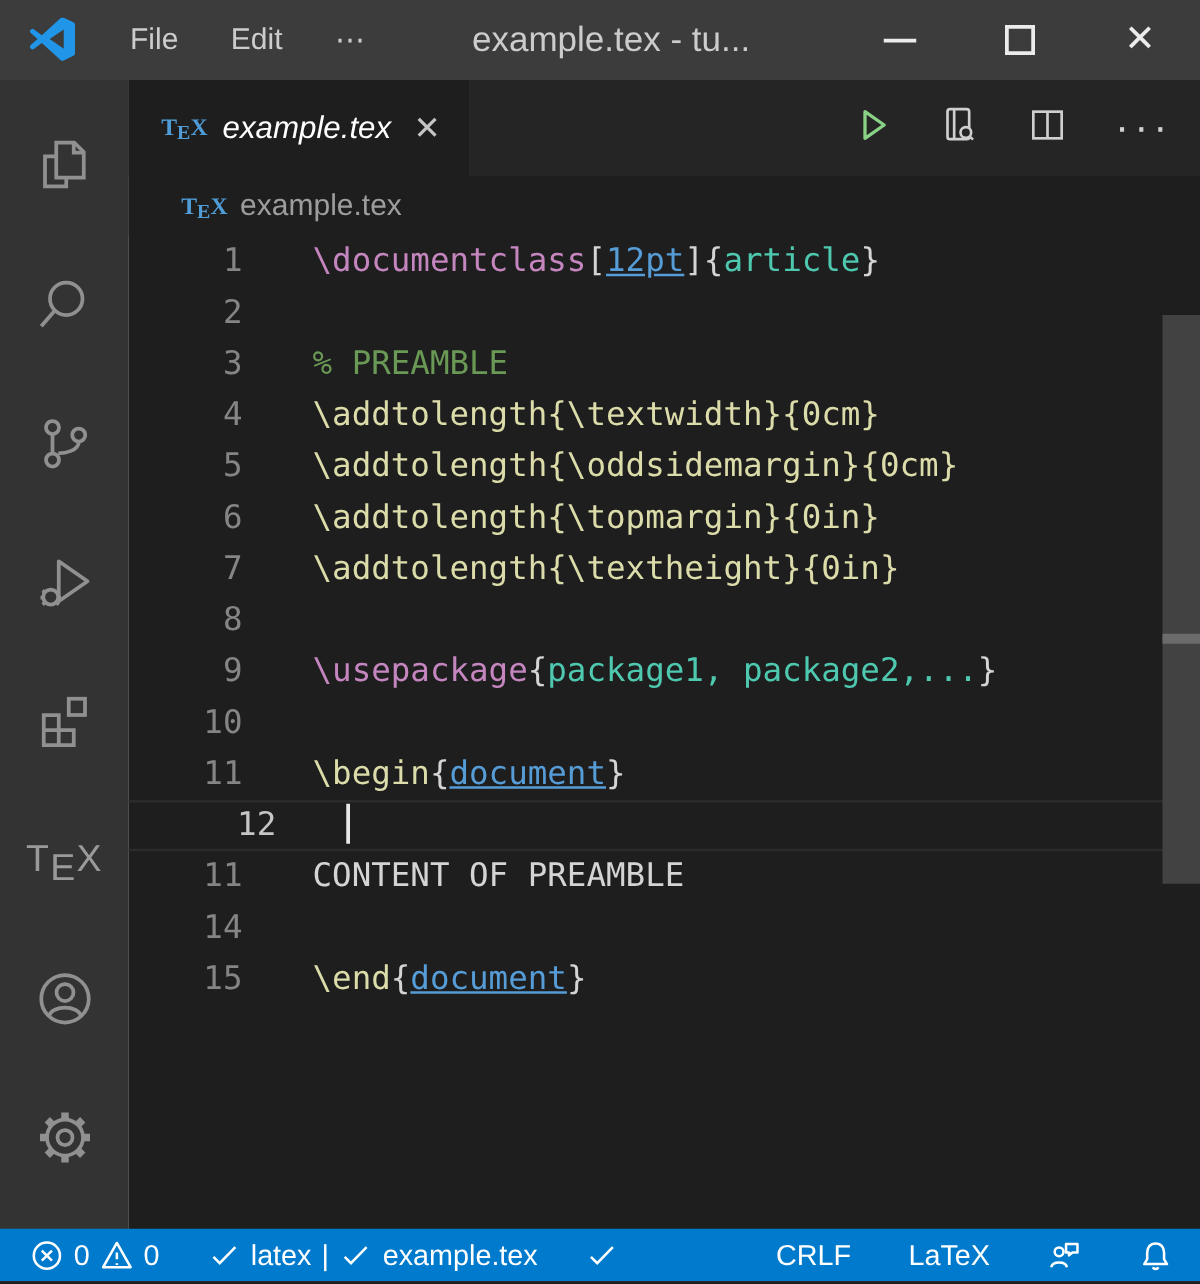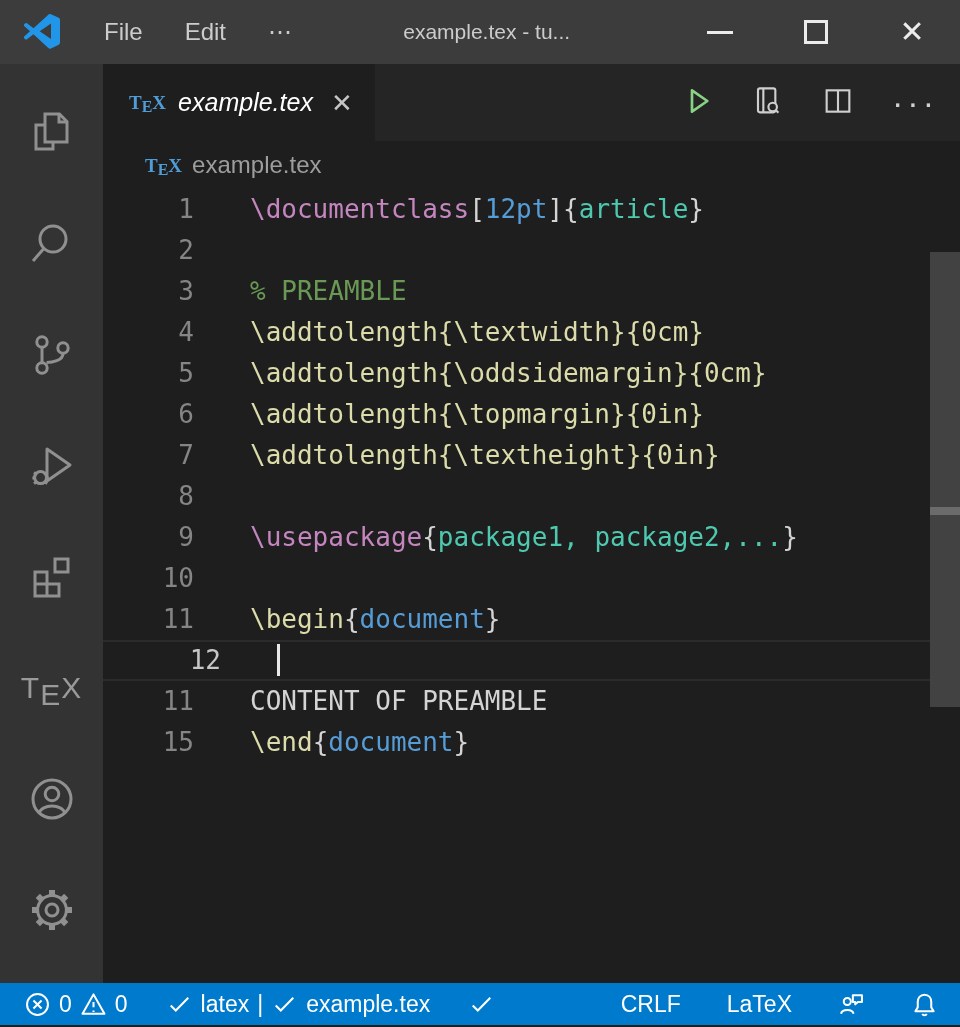--- a/index.html
+++ b/index.html
@@ -14,21 +14,21 @@
     height:64px; background:#3c3c3c; display:flex; align-items:center;
     position:relative;
   }
   .vscode-logo { width:36px; height:36px; margin-left:24px; flex:0 0 auto; }
   .menu { display:flex; align-items:center; margin-left:30px; gap:14px; }
   .menu-item {
     font-size:24px; color:#cccccc; padding:6px 14px; border-radius:6px; cursor:default;
   }
   .window-title {
     position:absolute; left:50%; top:50%; transform:translate(-46%,-50%);
-    font-size:21px; color:#cccccc; white-space:nowrap;
+    font-size:28px; color:#cccccc; white-space:nowrap;
   }
   .window-controls { position:absolute; right:0; top:0; height:64px; display:flex; }
   .win-btn { width:96px; height:64px; display:flex; align-items:center; justify-content:center; }
   .glyph-min { width:26px; border-top:3px solid #ececec; }
   .glyph-max { width:24px; height:24px; border:3px solid #ececec; }
   .glyph-close { font-size:30px; color:#ececec; line-height:1; font-family:"DejaVu Sans",sans-serif; }
 
   
   .main { display:flex; height:921px; }
   .activitybar {
@@ -65,21 +65,21 @@
 
   
   .code-area { position:relative; font-family:"DejaVu Sans Mono","Liberation Mono",monospace; font-size:26px; }
   .code-line { display:flex; height:41px; line-height:41px; position:relative; }
   .code-line.current { border-top:2px solid #2b2b2b; border-bottom:2px solid #2b2b2b; line-height:37px; }
   .gutter { width:91px; text-align:right; color:#858585; flex:0 0 auto; user-select:none; }
   .code-line.current .gutter { color:#c6c6c6;margin-left:27px; }
   .line-content { padding-left:56px; white-space:pre; }
   .tok-keyword { color:#C586C0; }
   .tok-support { color:#DCDCAA; }
-  .tok-constant { color:#569CD6; }
+  .tok-constant { color:#569CD6;text-decoration:underline; }
   .tok-class { color:#4EC9B0; }
   .tok-comment { color:#6A9955; }
   .tok-plain { color:#D4D4D4; }
   .cursor { display:inline-block; width:3px; height:32px; background:#e8e8e8; vertical-align:middle; margin-top:-4px; }
 
   
   .scrollbar-thumb {
     position:absolute; right:0; top:188px; width:30px; height:455px; background:#424242;
   }
   .scroll-marker { position:absolute; left:0; top:255px; width:100%; height:8px; background:#6b6b6b; }
@@ -280,20 +280,24 @@
             </div>
             <div class="code-line current">
               <span class="gutter">12</span>
               <span class="line-content"><span class="cursor"></span></span>
             </div>
             <div class="code-line">
               <span class="gutter">11</span>
               <span class="line-content"><span class="tok-plain">CONTENT OF PREAMBLE</span></span>
             </div>
             <div class="code-line">
+              <span class="gutter">14</span>
+              <span class="line-content"></span>
+            </div>
+            <div class="code-line">
               <span class="gutter">15</span>
               <span class="line-content"><span class="tok-support">\end</span><span class="tok-plain">{</span><span class="tok-constant">document</span><span class="tok-plain">}</span></span>
             </div>
           </div>
       </div>
 
       <div class="scrollbar-thumb">
         <div class="scroll-marker"></div>
       </div>
     </div>

